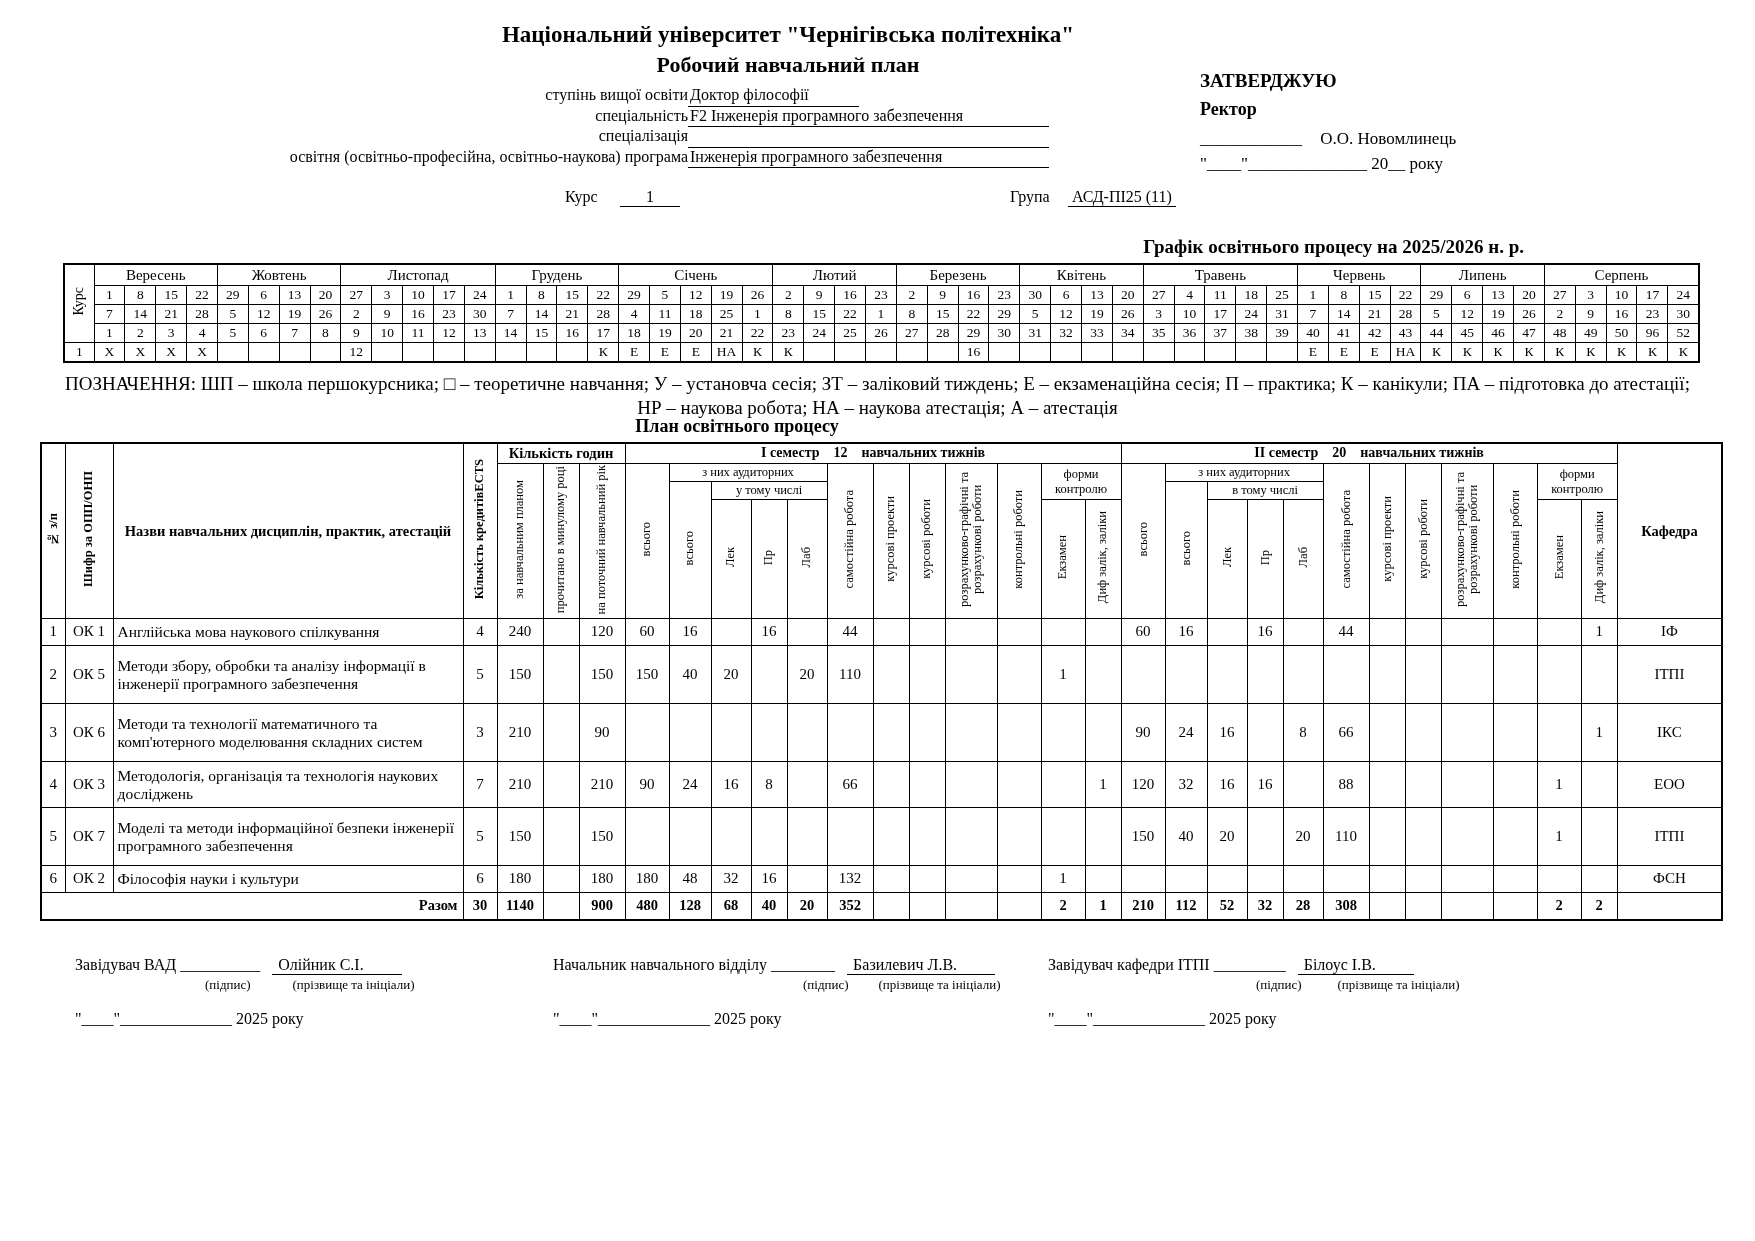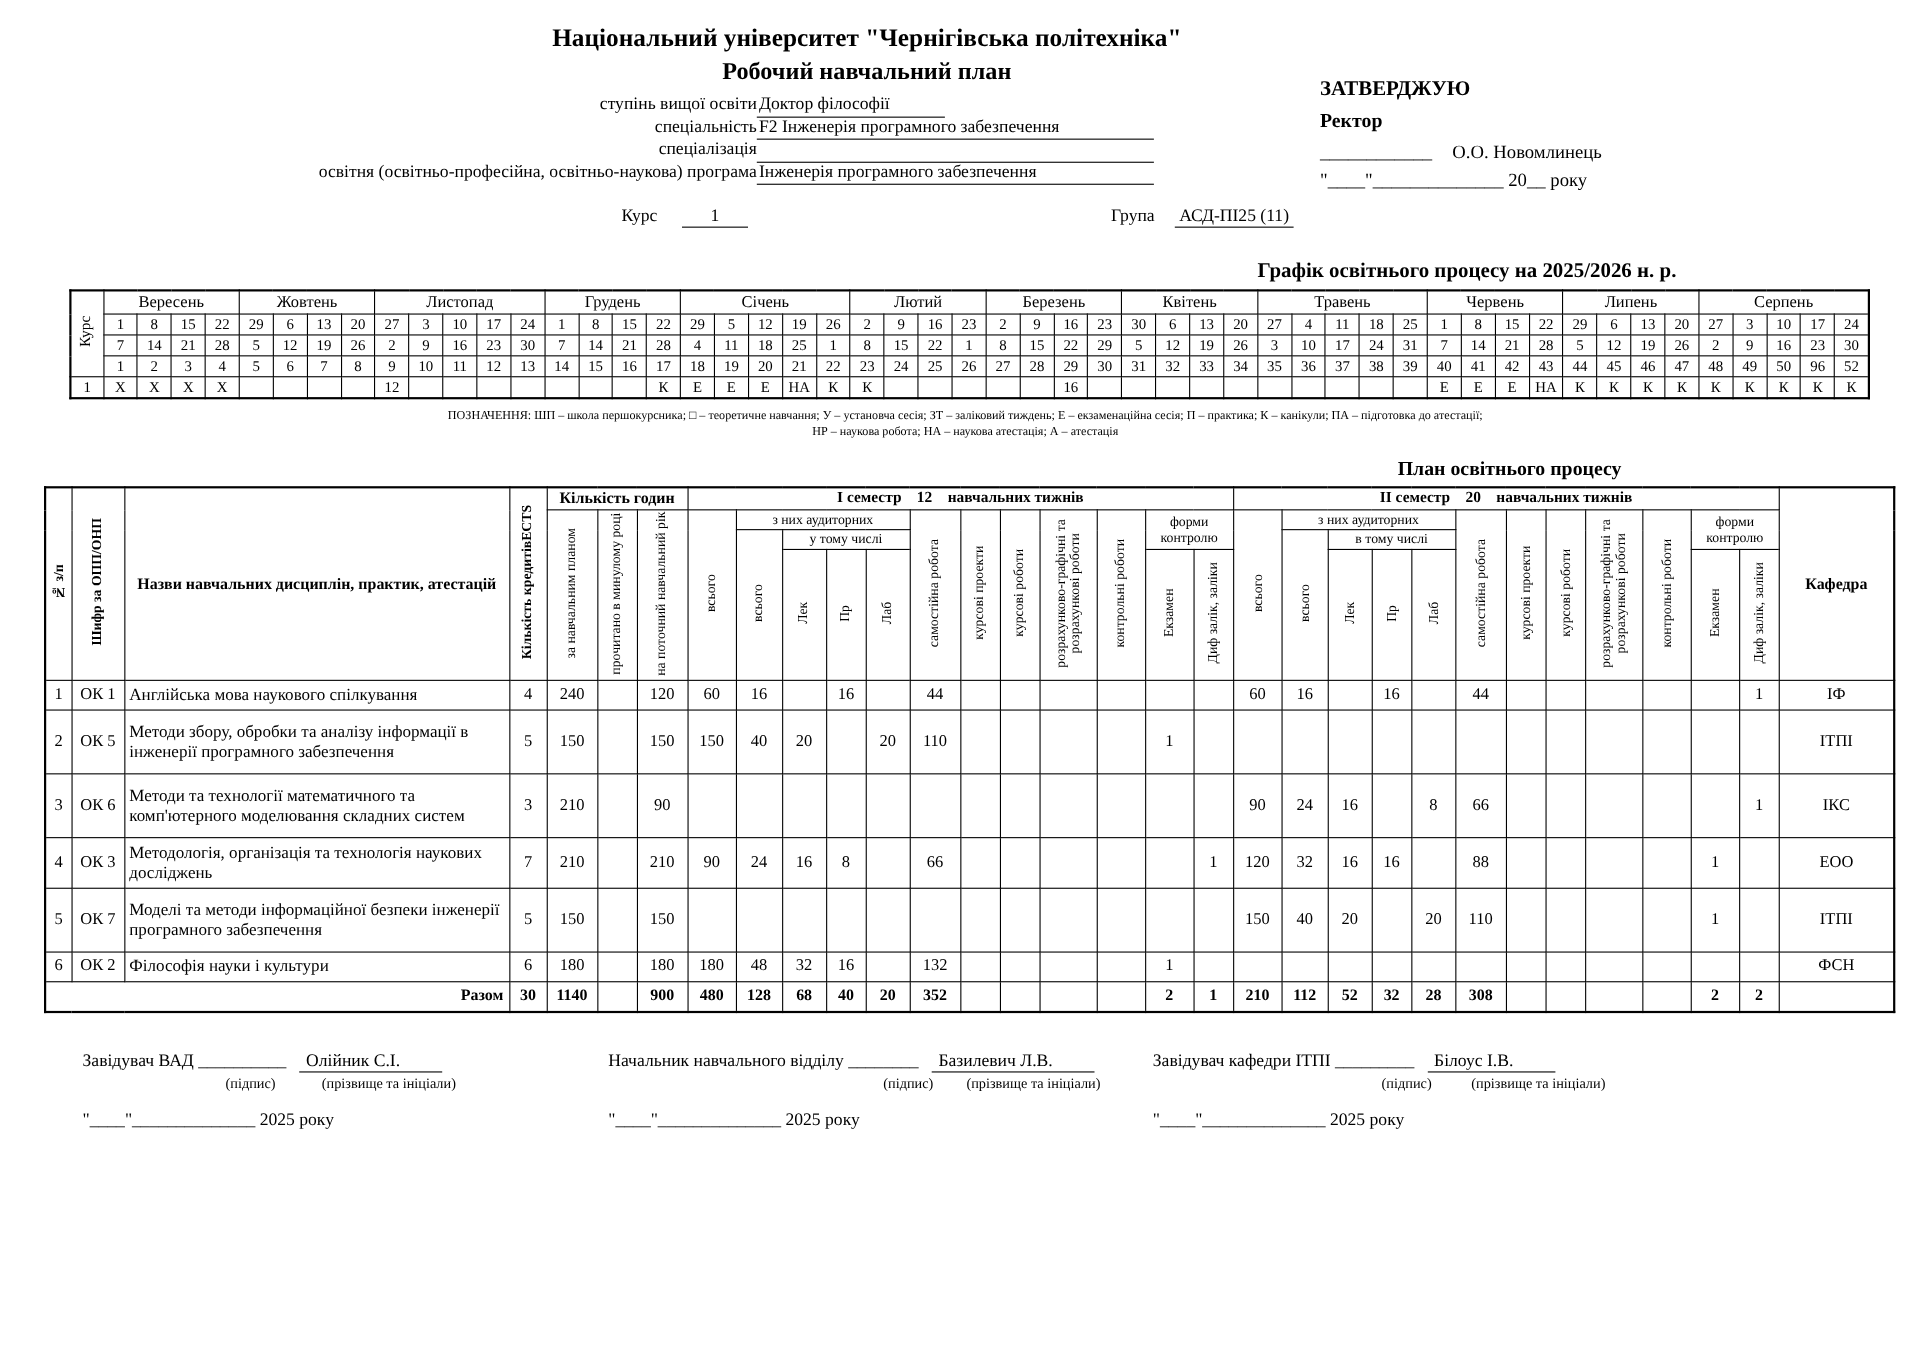--- a/index.html
+++ b/index.html
@@ -37,23 +37,23 @@
   table.cal{position:absolute;left:63px;top:263px;width:1637px;border-collapse:collapse;
             table-layout:fixed;border:2px solid #000;}
   table.cal td{border:1px solid #000;text-align:center;font-size:13.5px;padding:0;
                height:18px;overflow:hidden;white-space:nowrap;}
   table.cal td.mname{font-size:15px;height:20px;}
   table.cal td.vcell{width:30px;}
   .vert{writing-mode:vertical-rl;transform:rotate(180deg);display:inline-block;
         line-height:1.05;max-height:150px;}
   table.cal .vert{font-size:14px;max-height:70px;}
   .legend{position:absolute;top:372px;left:0;width:1755px;text-align:center;
-          font-size:11px;line-height:1.25;}
+          font-size:19px;line-height:1.25;}
   
-  .plan-title{position:absolute;top:416px;left:0;width:1474px;text-align:right;
+  .plan-title{position:absolute;top:416px;left:0;width:1474px;text-align:center;
               font-weight:bold;font-size:18px;}
   table.plan{position:absolute;left:40px;top:442px;width:1681px;border-collapse:collapse;
              table-layout:fixed;border:2px solid #000;}
   table.plan td{border:1px solid #000;padding:1px 2px;text-align:center;
                 vertical-align:middle;font-size:15px;line-height:1.15;}
   table.plan thead td{font-size:12.5px;padding:0 1px;}
   table.plan thead td.hname{font-size:14.5px;}
   table.plan thead tr:nth-child(1) td{height:19px;font-weight:bold;}
   table.plan thead tr:nth-child(2) td{height:17px;}
   table.plan thead tr:nth-child(3) td{height:17px;}

